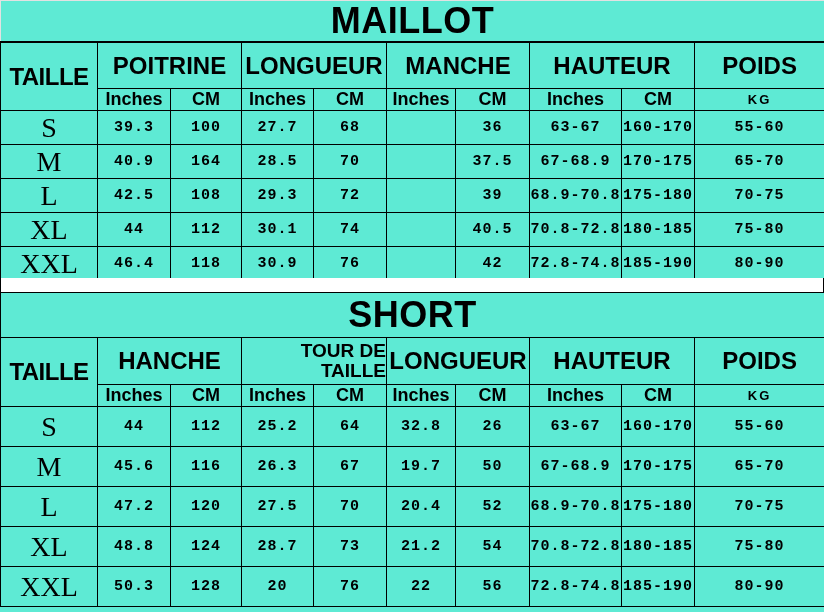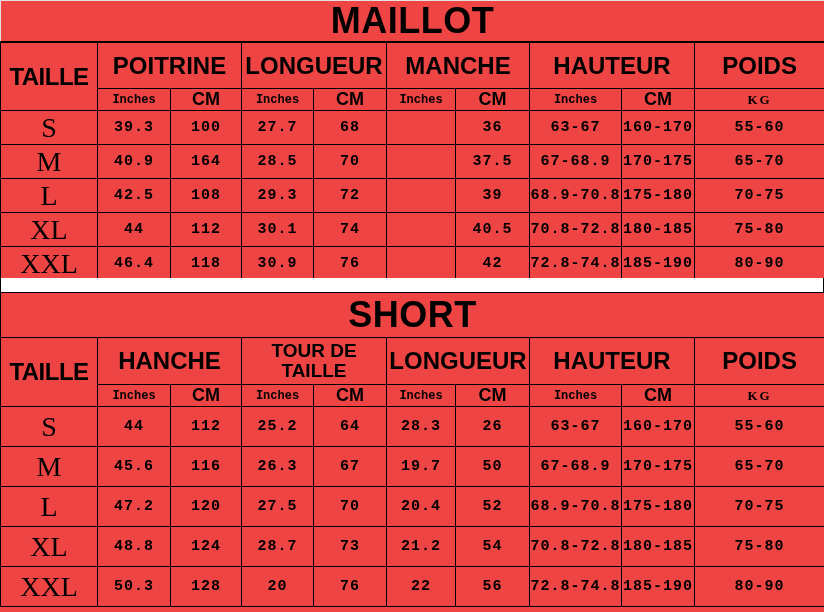--- a/index.html
+++ b/index.html
@@ -1,21 +1,21 @@
 <!DOCTYPE html>
 <html><head>
 <meta charset="utf-8">
 <style>
   html, body { margin:0; padding:0; }
   body {
     width:824px; height:612px; background:#ffffff;
     font-family:"Liberation Sans", sans-serif; color:#000;
     position:relative; overflow:hidden;
   }
-  .page { position:absolute; inset:0; background:#ef4444; }
+  .page { position:absolute; inset:0; background:#5eead4; }
 
   table.size-table {
     border-collapse:collapse; table-layout:fixed;
     width:824px; position:absolute; left:0;
     box-sizing:border-box;
   }
   #table-0 { top:0; }
   #table-1 { top:292px; }
 
   td, th {
@@ -29,27 +29,27 @@
     height:40px; line-height:1;
   }
   #table-0 .title-cell {
     border-top-color:#e2e2e2; border-left-color:#e2e2e2; border-right-color:#e2e2e2;
     border-bottom-width:2px; border-bottom-color:#000;
   }
   #table-1 .title-cell { height:44px; }
 
   .size-header { font-size:24px; font-weight:bold; letter-spacing:-0.5px; }
   .group-th { font-size:24px; font-weight:bold; height:45px; line-height:1.05; }
-  .group-th.long { font-size:19px; }
+  .group-th.long { font-size:19px;text-align:right; }
   #table-1 .group-th { height:46px; }
 
   .unit-th { height:20px; font-weight:bold; }
-  .unit-inches { font-family:Liberation Mono, monospace; font-size:12px; }
+  .unit-inches { font-family:Liberation Sans, sans-serif; font-size:18px; }
   .unit-cm { font-size:18px; }
-  .unit-kg { font-family:Liberation Serif, serif; font-size:13px; letter-spacing:2px; }
+  .unit-kg { font-family:Liberation Sans, sans-serif; font-size:13px; letter-spacing:2px; }
 
   .size-cell { font-family:"Liberation Serif", serif; font-size:28px; }
   .value-cell {
     font-family:"Liberation Mono", monospace; font-weight:bold;
     font-size:15px; letter-spacing:1px; white-space:nowrap;
   }
   #table-0 tr.data-row > td { height:33px; }
   #table-1 tr.data-row > td { height:39px; }
 
   .spacer {
@@ -197,21 +197,21 @@
           <th class="unit-th unit-inches">Inches</th>
           <th class="unit-th unit-cm">CM</th>
           <th class="unit-th unit-kg">KG</th>
         </tr>
         <tr class="data-row">
           <td class="size-cell">S</td>
           <td class="value-cell">44</td>
           <td class="value-cell">112</td>
           <td class="value-cell">25.2</td>
           <td class="value-cell">64</td>
-          <td class="value-cell">28.3</td>
+          <td class="value-cell">32.8</td>
           <td class="value-cell">26</td>
           <td class="value-cell">63-67</td>
           <td class="value-cell">160-170</td>
           <td class="value-cell">55-60</td>
         </tr>
         <tr class="data-row">
           <td class="size-cell">M</td>
           <td class="value-cell">45.6</td>
           <td class="value-cell">116</td>
           <td class="value-cell">26.3</td>

